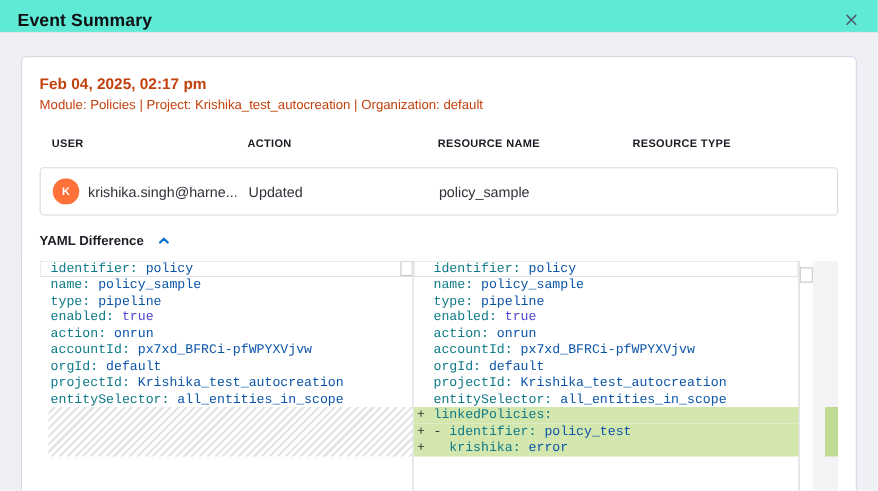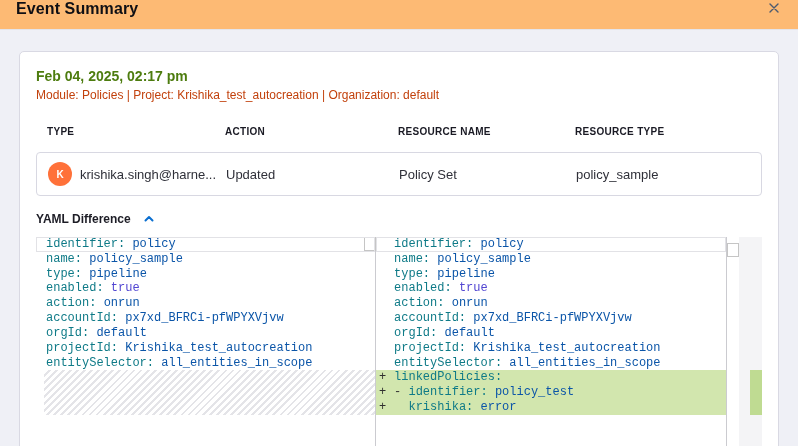--- a/index.html
+++ b/index.html
@@ -3,27 +3,27 @@
 <meta charset="utf-8">
 <style>
   :root{
     --accent:#0b6fd0; --avatar:#ff7139; --added-bg:#d2e6ae; --ruler-green:#bfdb92;
     --tk-key:#0e7a87; --tk-value:#0b55a8; --tk-keyword:#5246d2; --tk-plain:#333333;
   }
   *{margin:0;padding:0;box-sizing:border-box}
   html,body{width:798px;height:446px;overflow:hidden}
   body{background:#eff0f6;font-family:"Liberation Sans","DejaVu Sans",sans-serif;position:relative}
 
-  .topbar{height:30px;background:#fdba74;border-bottom:1px solid #e4e4ea;display:flex;align-items:flex-start;justify-content:space-between;padding:0 16px}
+  .topbar{height:30px;background:#5eead4;border-bottom:1px solid #e4e4ea;display:flex;align-items:flex-end;justify-content:space-between;padding:0 16px}
   .page-title{font-size:16px;font-weight:bold;color:#0f0f14;letter-spacing:.1px}
   .close-btn{background:none;border:none;cursor:pointer;display:flex;align-items:center;padding:2px}
 
   .card{position:absolute;left:19px;top:51px;width:760px;height:440px;background:#fff;border:1px solid #d9d9e3;border-radius:5px;padding:16px 16px 0}
 
-  .evt-date{font-size:14px;font-weight:bold;color:#4d7c0f;line-height:17px}
+  .evt-date{font-size:14px;font-weight:bold;color:#c2410c;line-height:17px}
   .evt-meta{margin-top:3px;font-size:12px;color:#c2410c;line-height:14px}
 
   .grid-row{display:grid;grid-template-columns:178px 173px 177px 1fr}
   .hdr-row{margin-top:24px;font-size:10px;font-weight:bold;color:#1a1a24;letter-spacing:.3px;line-height:12px}
   .hdr-row>div{padding-left:11px}
   .data-row{margin-top:14px;height:44px;align-items:center;border:1px solid #d8d8e2;border-radius:4px;font-size:13px;color:#2f3039;background:#fff}
   .data-row>div{padding-left:11px;display:flex;align-items:center;gap:8px;overflow:hidden;white-space:nowrap}
   .avatar{width:24px;height:24px;border-radius:50%;background:var(--avatar);color:#fff;font-size:10px;font-weight:bold;display:flex;align-items:center;justify-content:center;flex:0 0 24px}
 
   .yaml-head{margin-top:16px;display:flex;align-items:center;gap:12px;cursor:pointer;width:fit-content}
@@ -63,33 +63,32 @@
         </svg>
     </span>
   </button>
 </header>
 
 <section class="card">
   <div class="evt-date">Feb 04, 2025, 02:17 pm</div>
   <div class="evt-meta">Module: Policies | Project: Krishika_test_autocreation | Organization: default</div>
 
   <div class="grid-row hdr-row">
-    <div>TYPE</div>
+    <div>USER</div>
     <div>ACTION</div>
     <div>RESOURCE NAME</div>
     <div>RESOURCE TYPE</div>
   </div>
 
   <div class="grid-row data-row">
     <div>
       <span class="avatar">K</span>
       <span>krishika.singh@harne...</span>
     </div>
     <div>Updated</div>
-    <div>Policy Set</div>
     <div>policy_sample</div>
   </div>
 
   <div class="yaml-head">
     <span class="yaml-label">YAML Difference</span>
     <span style="display:flex">
       <svg width="12" height="12" viewBox="0 0 12 12">
           <path d="M2.5 7.5 L6 4 L9.5 7.5" fill="none" stroke="#0b6fd0" stroke-width="2" stroke-linecap="round" stroke-linejoin="round"></path>
         </svg>
     </span>

